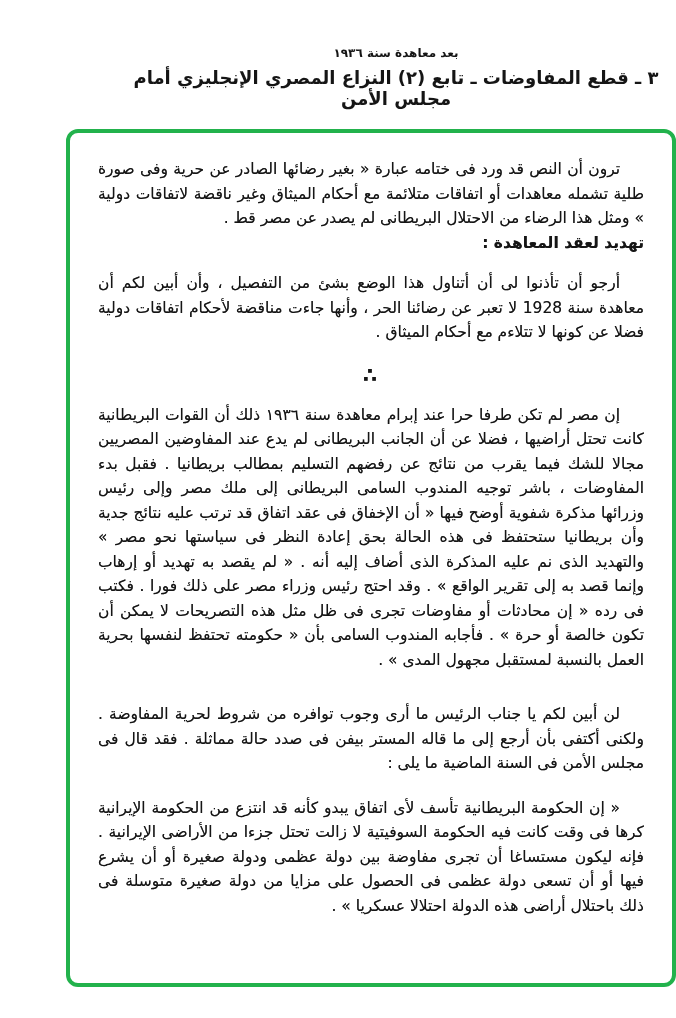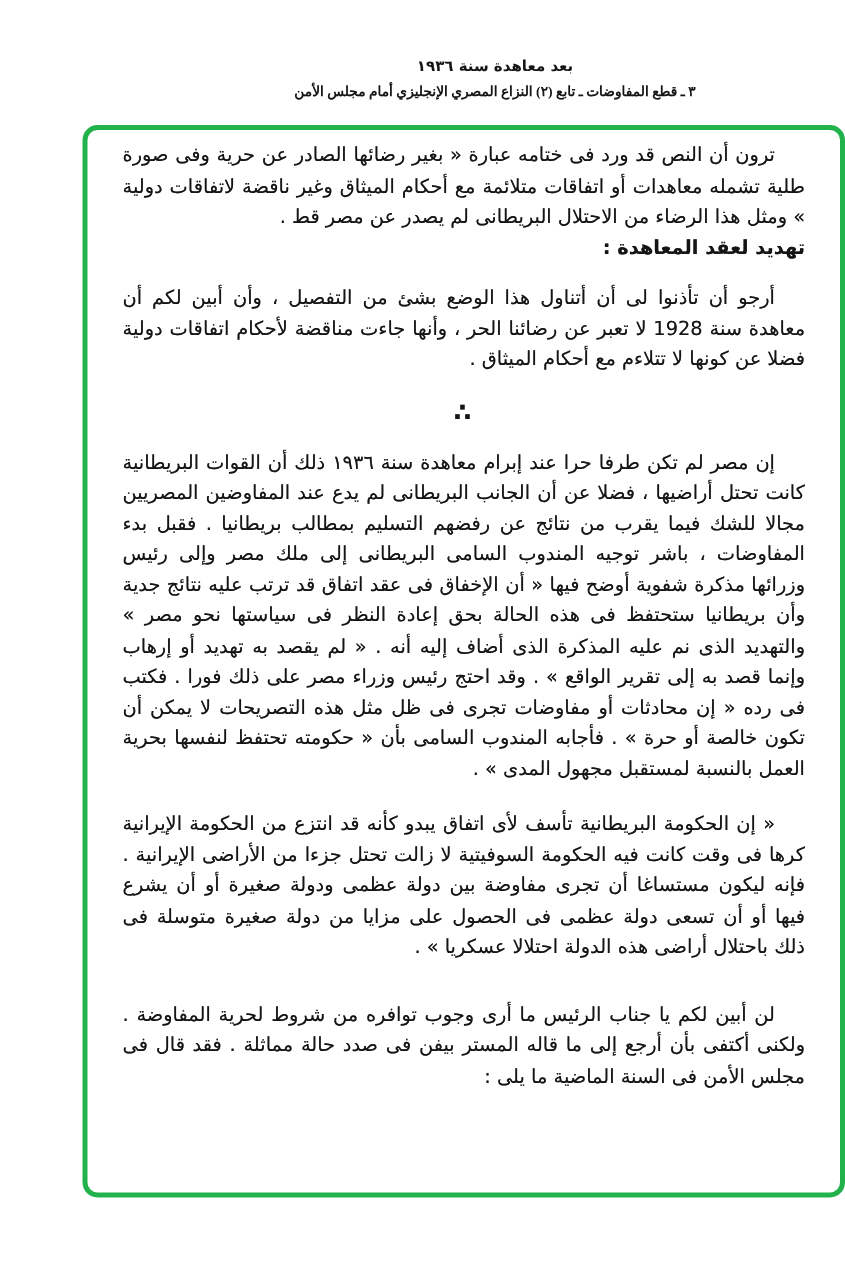--- a/index.html
+++ b/index.html
@@ -18,40 +18,39 @@
   .page-header {
     direction: rtl;
     text-align: center;
     padding-top: 46px;
   }
   .hdr-context {
     font-size: 12px;
     font-weight: bold;
   }
   .hdr-title {
-    font-size: 11px;
+    font-size: 18px;
     font-weight: bold;
     margin-top: 7px;
-    font-family: Liberation Serif, serif;
   }
   .hdr-source {
     font-size: 10px;
     font-weight: bold;
     margin-top: 6px;
     color: #222;
   }
 
   
   .doc-box {
     width: 610px;
     height: 858px;
     margin: 20px auto 0 auto;
     border: 4px solid var(--accent);
     border-radius: 12px;
-    padding: 8px 28px 24px 28px;
+    padding: 24px 28px 24px 28px;
     direction: rtl;
   }
   .doc-box p {
     margin: 0;
     font-size: 15.5px;
     line-height: 24.5px;
     text-align: justify;
     text-shadow: 0 0 0.5px rgba(0,0,0,0.55); 
   }
   .para-indent { text-indent: 24px; }
@@ -95,19 +94,19 @@
     <p class="para-indent">ترون أن النص قد ورد فى ختامه عبارة « بغير رضائها الصادر عن حرية وفى صورة طلية تشمله معاهدات أو اتفاقات متلائمة مع أحكام الميثاق وغير ناقضة لاتفاقات دولية » ومثل هذا الرضاء من الاحتلال البريطانى لم يصدر عن مصر قط .</p>
 
     <p class="section-heading">تهديد لعقد المعاهدة :</p>
 
     <p class="para-indent sp-16">أرجو أن تأذنوا لى أن أتناول هذا الوضع بشئ من التفصيل ، وأن أبين لكم أن معاهدة سنة 1928 لا تعبر عن رضائنا الحر ، وأنها جاءت مناقضة لأحكام اتفاقات دولية فضلا عن كونها لا تتلاءم مع أحكام الميثاق .</p>
 
     <div class="dinkus">∴</div>
 
     <p class="para-indent sp-16">إن مصر لم تكن طرفا حرا عند إبرام معاهدة سنة ١٩٣٦ ذلك أن القوات البريطانية كانت تحتل أراضيها ، فضلا عن أن الجانب البريطانى لم يدع عند المفاوضين المصريين مجالا للشك فيما يقرب من نتائج عن رفضهم التسليم بمطالب بريطانيا . فقبل بدء المفاوضات ، باشر توجيه المندوب السامى البريطانى إلى ملك مصر وإلى رئيس وزرائها مذكرة شفوية أوضح فيها « أن الإخفاق فى عقد اتفاق قد ترتب عليه نتائج جدية وأن بريطانيا ستحتفظ فى هذه الحالة بحق إعادة النظر فى سياستها نحو مصر » والتهديد الذى نم عليه المذكرة الذى أضاف إليه أنه . « لم يقصد به تهديد أو إرهاب وإنما قصد به إلى تقرير الواقع » . وقد احتج رئيس وزراء مصر على ذلك فورا . فكتب فى رده « إن محادثات أو مفاوضات تجرى فى ظل مثل هذه التصريحات لا يمكن أن تكون خالصة أو حرة » . فأجابه المندوب السامى بأن « حكومته تحتفظ لنفسها بحرية العمل بالنسبة لمستقبل مجهول المدى » .</p>
 
+    <p class="para-indent sp-30">لن أبين لكم يا جناب الرئيس ما أرى وجوب توافره من شروط لحرية المفاوضة . ولكنى أكتفى بأن أرجع إلى ما قاله المستر بيفن فى صدد حالة مماثلة . فقد قال فى مجلس الأمن فى السنة الماضية ما يلى :</p>
+
     <p class="para-indent sp-20">« إن الحكومة البريطانية تأسف لأى اتفاق يبدو كأنه قد انتزع من الحكومة الإيرانية كرها فى وقت كانت فيه الحكومة السوفيتية لا زالت تحتل جزءا من الأراضى الإيرانية . فإنه ليكون مستساغا أن تجرى مفاوضة بين دولة عظمى ودولة صغيرة أو أن يشرع فيها أو أن تسعى دولة عظمى فى الحصول على مزايا من دولة صغيرة متوسلة فى ذلك باحتلال أراضى هذه الدولة احتلالا عسكريا » .</p>
-
-    <p class="para-indent sp-30">لن أبين لكم يا جناب الرئيس ما أرى وجوب توافره من شروط لحرية المفاوضة . ولكنى أكتفى بأن أرجع إلى ما قاله المستر بيفن فى صدد حالة مماثلة . فقد قال فى مجلس الأمن فى السنة الماضية ما يلى :</p>
 
   </div>
 
 </div>
 
 </body></html>

